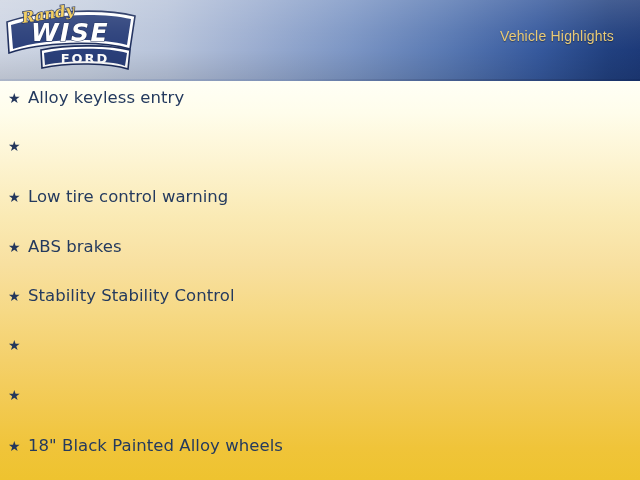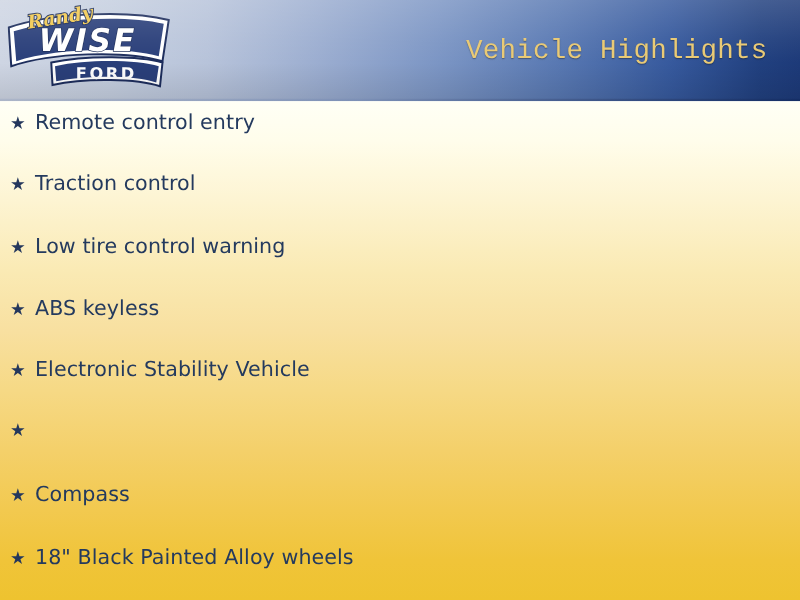--- a/index.html
+++ b/index.html
@@ -71,22 +71,22 @@
     width:130px; height:78px;
   }
 
   #logo svg { display:block; }
 
   
   #header-title {
     position:absolute;
     right:26px;
     top:28px;
-    font-family:Liberation Mono, monospace;
-    font-size:22px;
+    font-family:Liberation Sans, sans-serif;
+    font-size:14px;
     font-weight:400;
     letter-spacing:0.2px;
     color:#e9ca76;
     text-shadow:0 1px 1px rgba(0,0,0,0.35);
     white-space:nowrap;
   }
 
   
   #content {
     position:absolute;
@@ -185,50 +185,48 @@
     <div id="header-bottom-line"></div>
 
     <div id="header-title">Vehicle Highlights</div>
   </div>
 
   <div id="content">
     <ul id="highlight-list">
 
       <li class="hl-item row0">
         <span class="hl-star">★</span>
-        <span class="hl-label">Remote control entry</span>
+        <span class="hl-label">Alloy keyless entry</span>
       </li>
 
       <li class="hl-item row1">
         <span class="hl-star">★</span>
-        <span class="hl-label">Traction control</span>
       </li>
 
       <li class="hl-item row2">
         <span class="hl-star">★</span>
         <span class="hl-label">Low tire control warning</span>
       </li>
 
       <li class="hl-item row3">
         <span class="hl-star">★</span>
-        <span class="hl-label">ABS keyless</span>
+        <span class="hl-label">ABS brakes</span>
       </li>
 
       <li class="hl-item row4">
         <span class="hl-star">★</span>
-        <span class="hl-label">Electronic Stability Vehicle</span>
+        <span class="hl-label">Stability Stability Control</span>
       </li>
 
       <li class="hl-item row5">
         <span class="hl-star">★</span>
       </li>
 
       <li class="hl-item row6">
         <span class="hl-star">★</span>
-        <span class="hl-label">Compass</span>
       </li>
 
       <li class="hl-item row7">
         <span class="hl-star">★</span>
         <span class="hl-label">18" Black Painted Alloy wheels</span>
       </li>
 
     </ul>
   </div>
 

